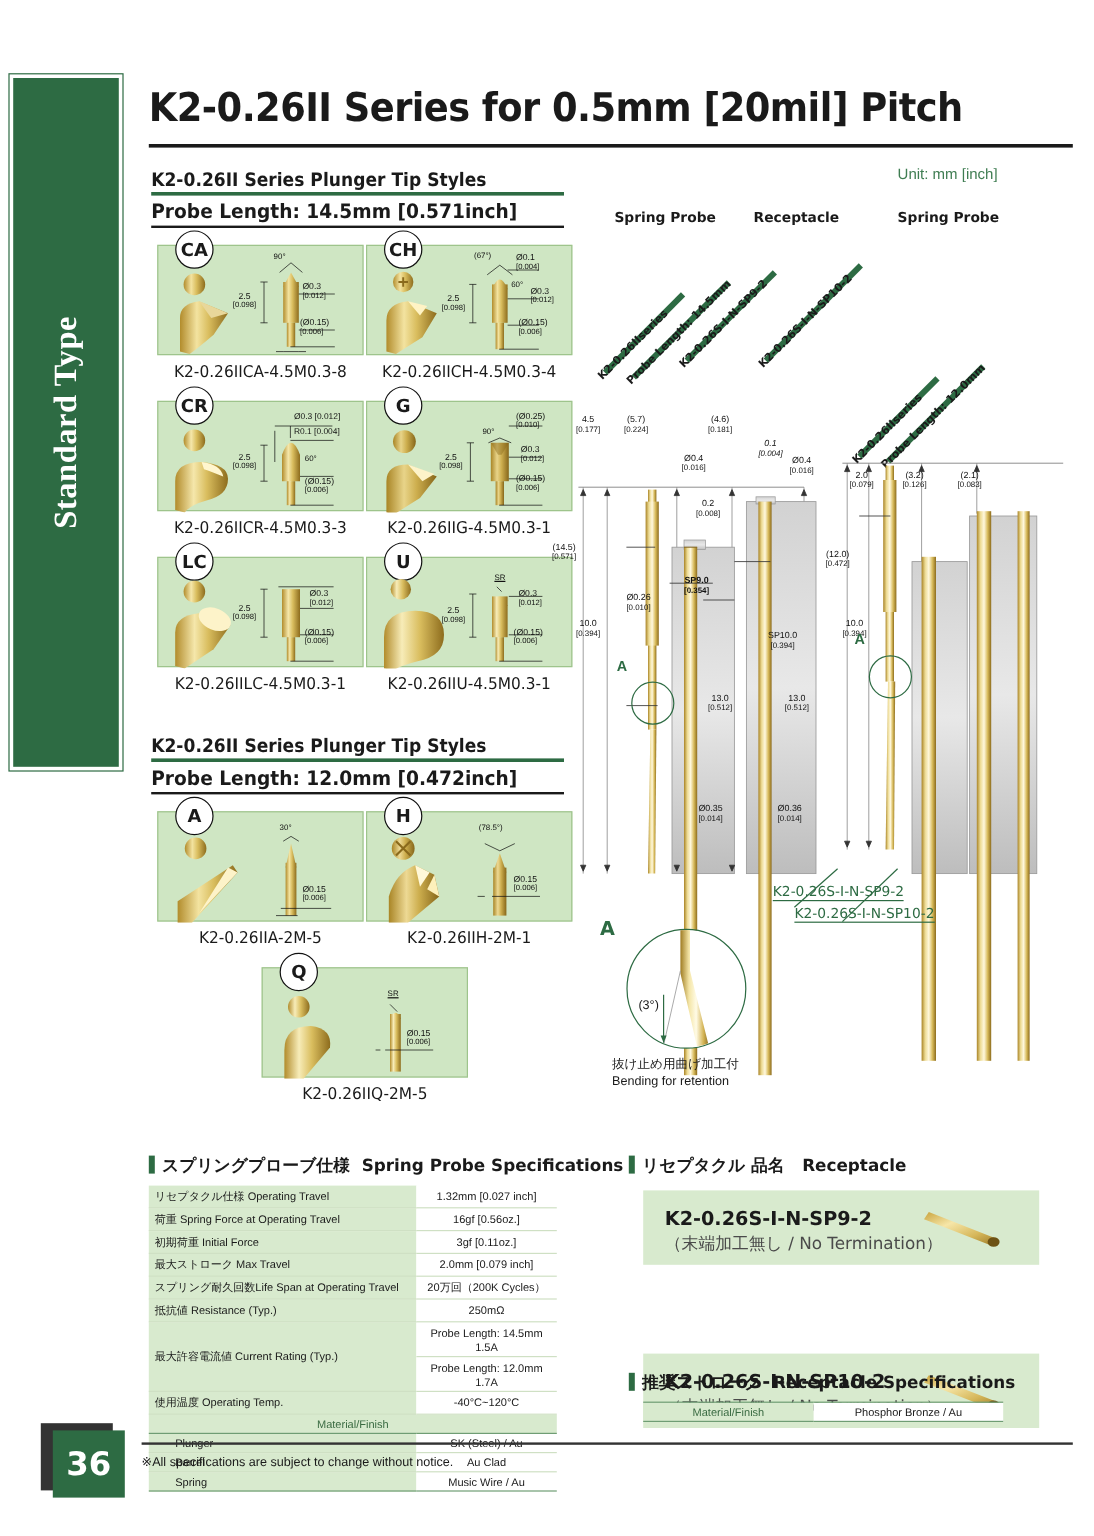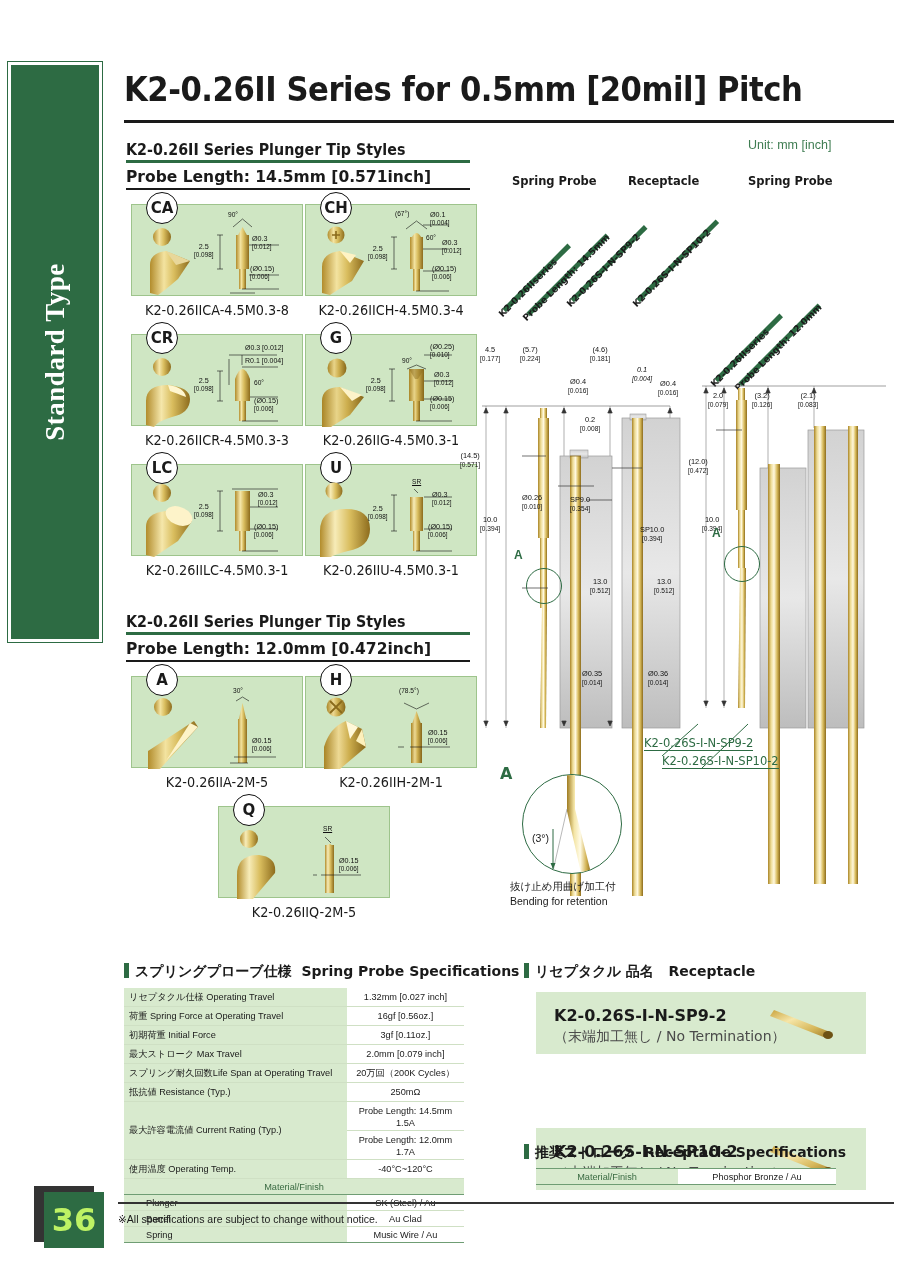--- a/index.html
+++ b/index.html
@@ -80,21 +80,21 @@
   .rcard{width:330px;height:62px;background:#d8eace;position:relative;}
   .rcard .pn{position:absolute;left:18px;top:14px;font-size:16px;font-weight:bold;
      font-family:"DejaVu Sans",sans-serif;white-space:nowrap;}
   .rcard .sub{position:absolute;left:18px;top:36px;font-size:14px;color:#4a4a4a;}
   .tube{position:absolute;right:22px;top:14px;width:74px;height:34px;}
 
   
   #pg-shadow{left:34px;top:1186px;width:60px;height:56px;background:#333;}
   #pg-box{left:44px;top:1192px;width:60px;height:56px;background:#2d6b43;
      display:flex;align-items:center;justify-content:center;}
-  #pg-num{color:#bef264;font-size:32px;font-weight:bold;font-family:"DejaVu Sans",sans-serif;}
+  #pg-num{color:#ffffff;font-size:27px;font-weight:bold;font-family:"DejaVu Sans",sans-serif;}
   #foot-rule{left:118px;top:1202px;width:776px;height:1.6px;background:#333;}
   #foot-note{left:118px;top:1213px;width:776px;text-align:left;font-size:10.5px;}
 </style>
 </head>
 <body>
 
 <div class="abs" id="side-tab">
   <div id="side-tab-label">Standard Type</div>
 </div>
 
@@ -526,21 +526,21 @@
 
   <div class="ddim" style="left:18px;top:178px;"><span>4.5</span><s>[0.177]</s></div>
   <div class="ddim" style="left:58px;top:178px;"><span>(5.7)</span><s>[0.224]</s></div>
   <div class="ddim" style="left:128px;top:178px;"><span>(4.6)</span><s>[0.181]</s></div>
   <div class="ddim" style="left:170px;top:198px;font-style:italic;"><span>0.1</span><s>[0.004]</s></div>
   <div class="ddim" style="left:106px;top:210px;"><span>Ø0.4</span><s>[0.016]</s></div>
   <div class="ddim" style="left:196px;top:212px;"><span>Ø0.4</span><s>[0.016]</s></div>
   <div class="ddim" style="left:118px;top:248px;"><span>0.2</span><s>[0.008]</s></div>
   <div class="ddim" style="left:-2px;top:284px;"><span>(14.5)</span><s>[0.571]</s></div>
   <div class="ddim" style="left:60px;top:326px;"><span>Ø0.26</span><s>[0.010]</s></div>
-  <div class="ddim" style="left:108px;top:328px;"><span>SP9.0</span><s>[0.354]</s></div>
+  <div class="ddim" style="left:108px;top:312px;font-weight:bold;"><span>SP9.0</span><s>[0.354]</s></div>
   <div class="ddim" style="left:178px;top:358px;"><span>SP10.0</span><s>[0.394]</s></div>
   <div class="ddim" style="left:18px;top:348px;"><span>10.0</span><s>[0.394]</s></div>
   <div class="ddim" style="left:128px;top:410px;"><span>13.0</span><s>[0.512]</s></div>
   <div class="ddim" style="left:192px;top:410px;"><span>13.0</span><s>[0.512]</s></div>
   <div class="ddim" style="left:120px;top:502px;"><span>Ø0.35</span><s>[0.014]</s></div>
   <div class="ddim" style="left:186px;top:502px;"><span>Ø0.36</span><s>[0.014]</s></div>
 
   <div class="ddim" style="left:246px;top:224px;"><span>2.0</span><s>[0.079]</s></div>
   <div class="ddim" style="left:290px;top:224px;"><span>(3.2)</span><s>[0.126]</s></div>
   <div class="ddim" style="left:336px;top:224px;"><span>(2.1)</span><s>[0.083]</s></div>

